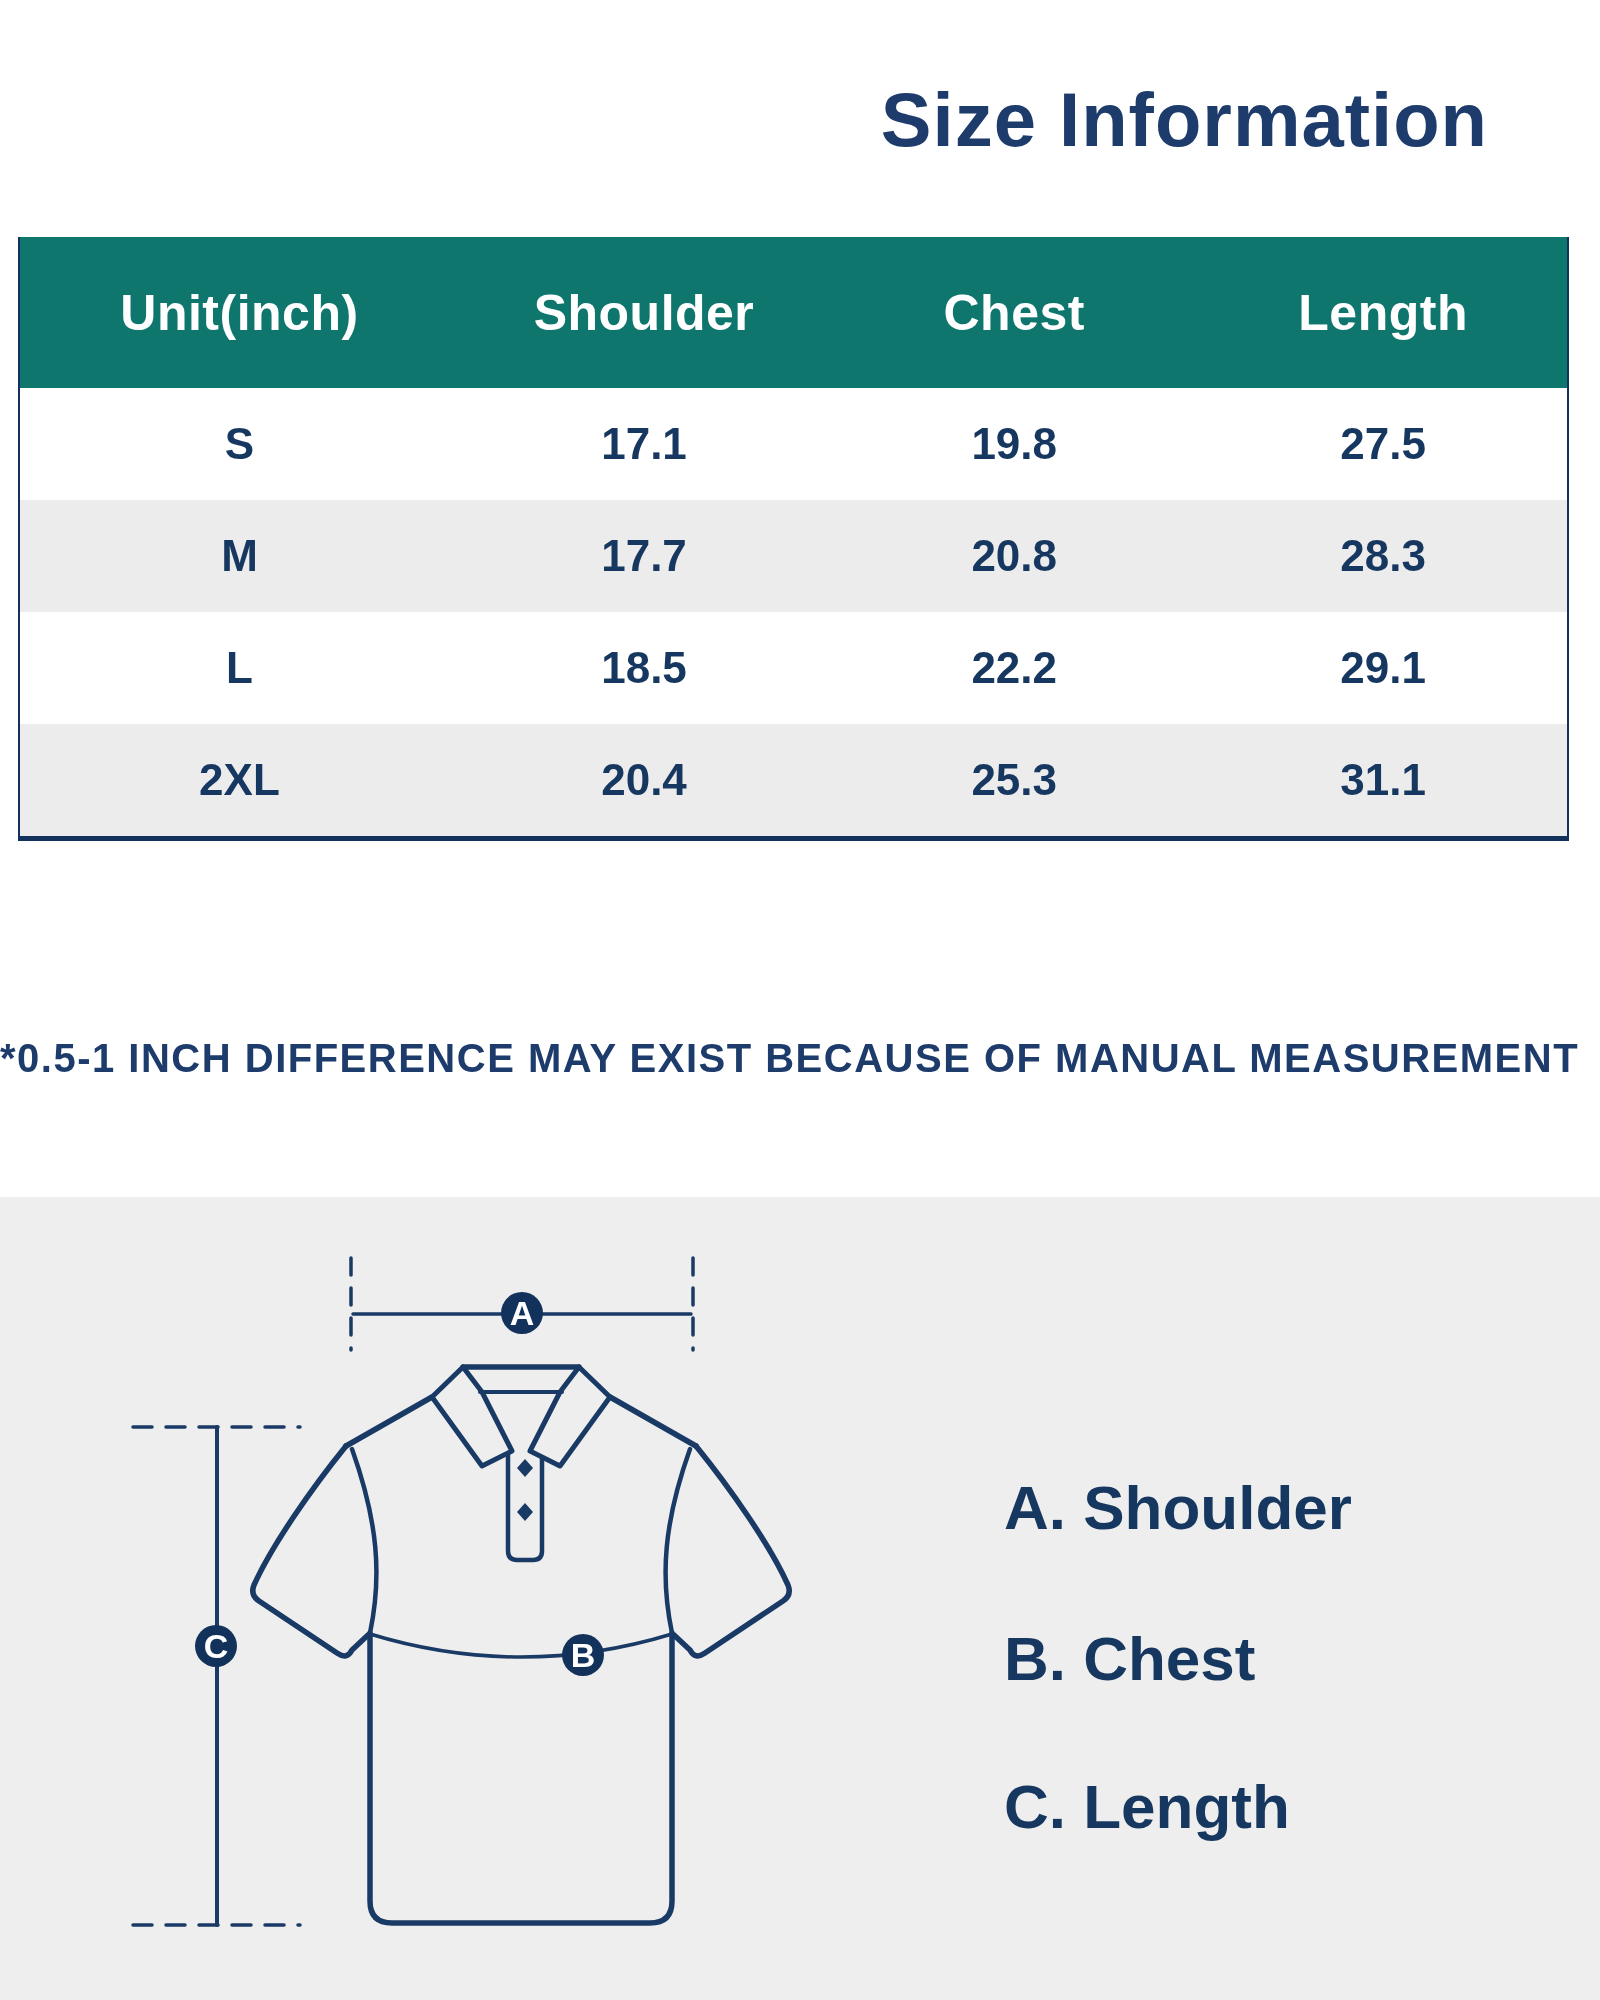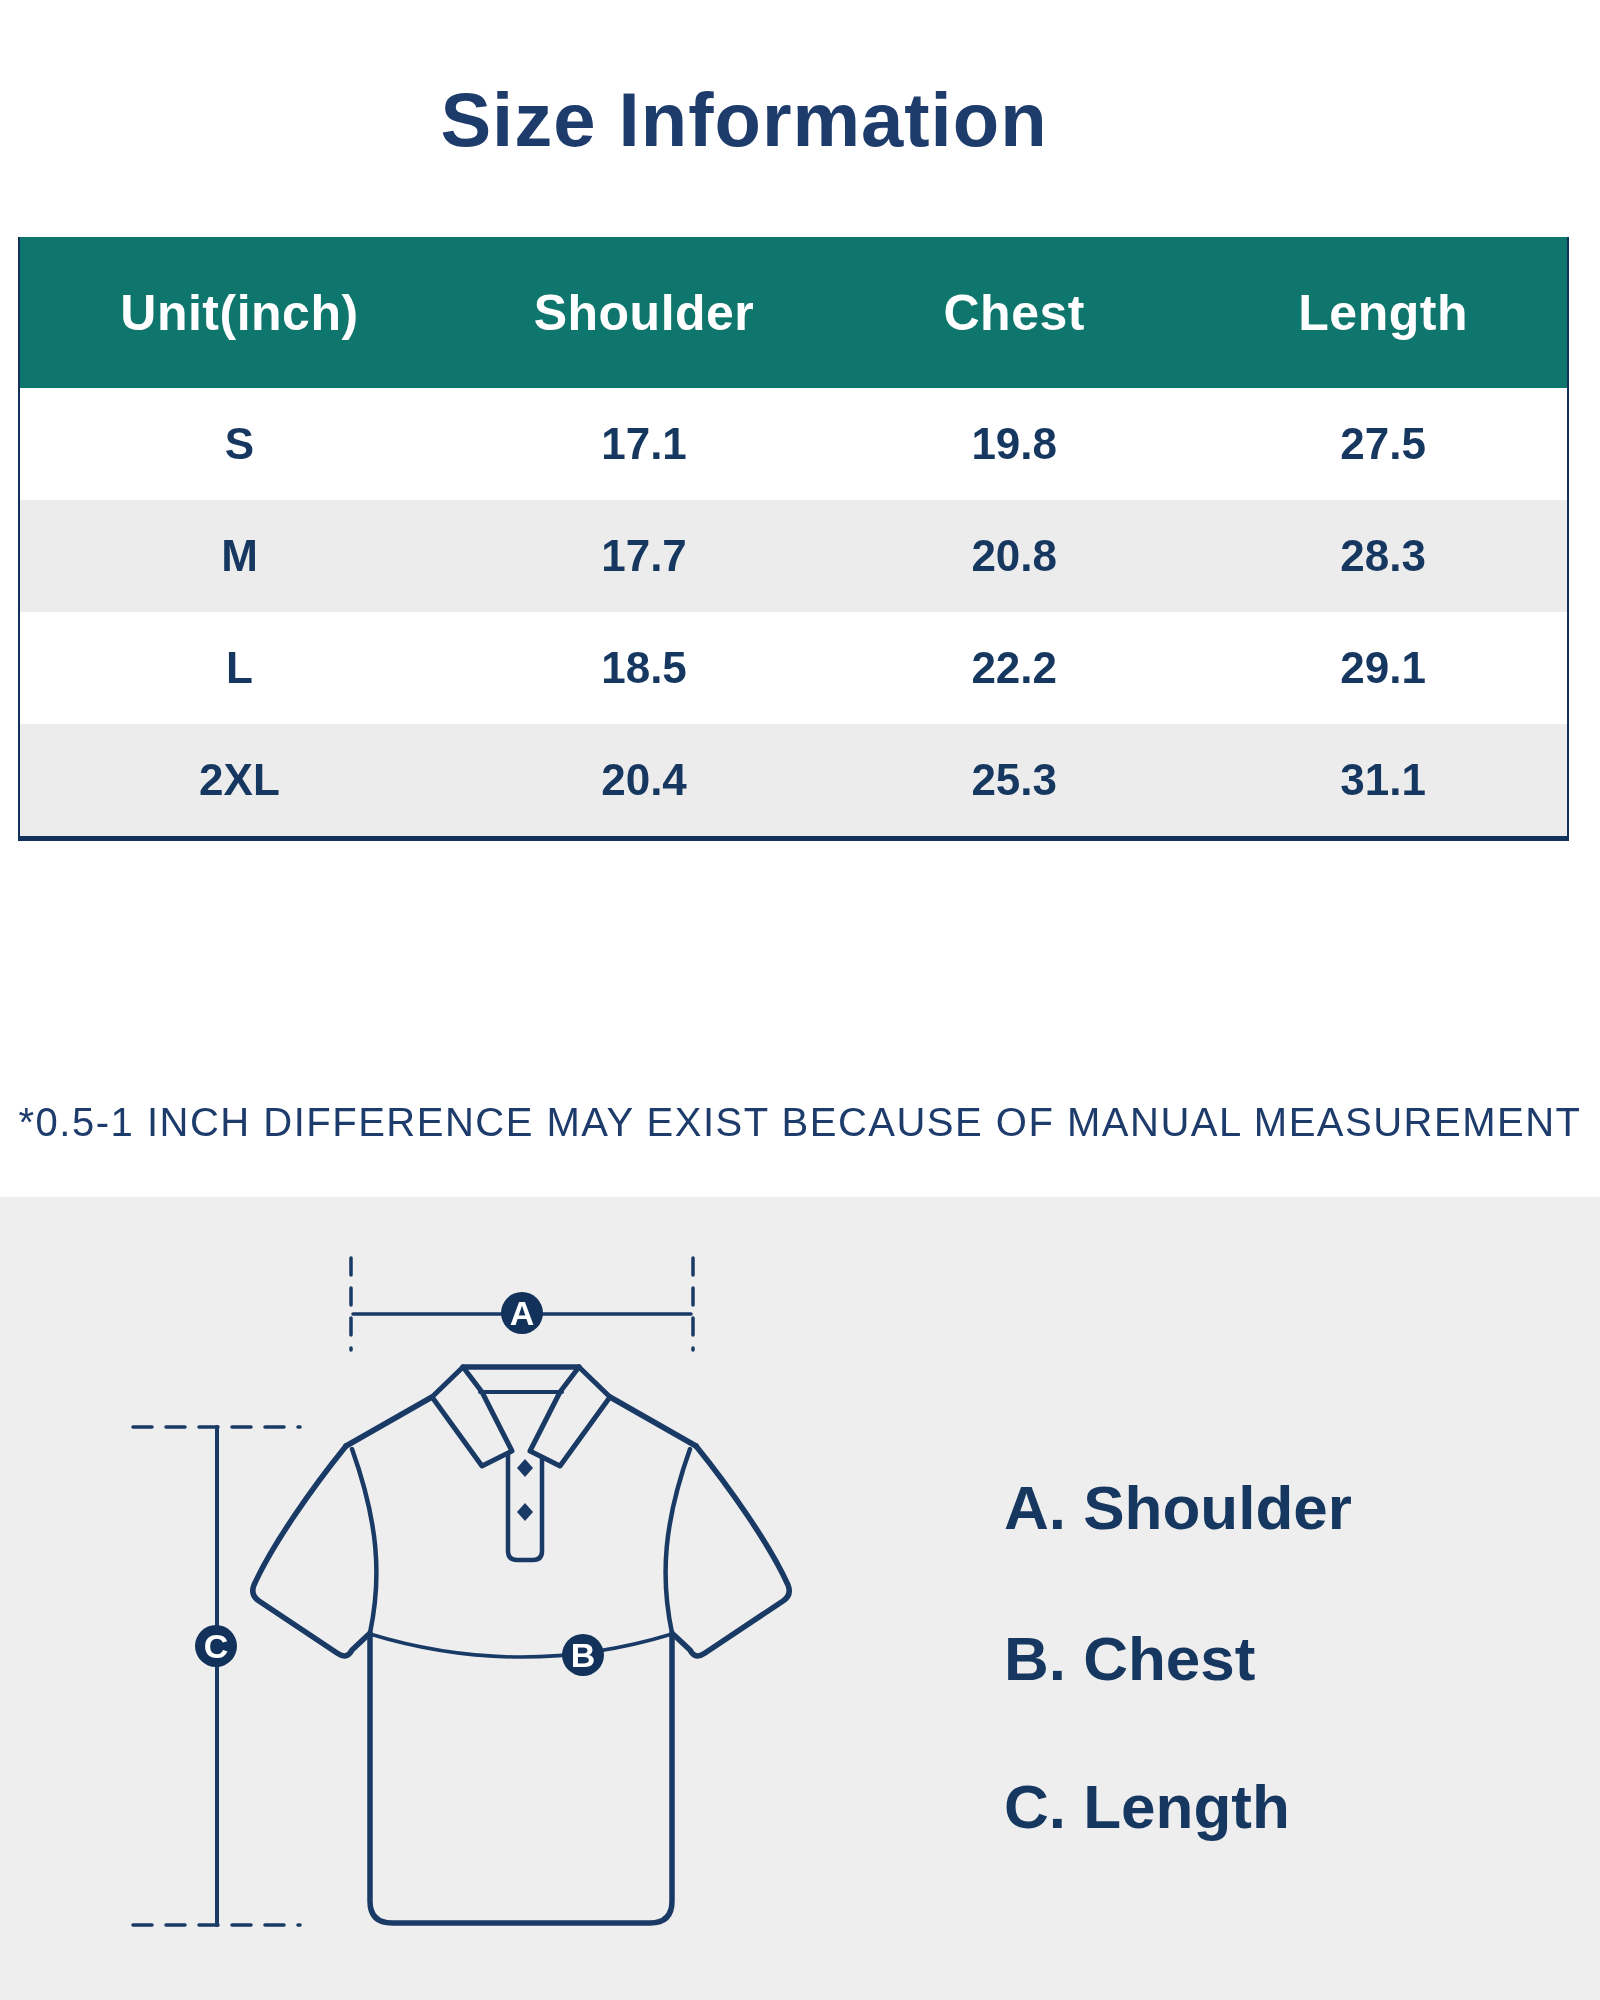--- a/index.html
+++ b/index.html
@@ -6,21 +6,21 @@
   body {
     width:1600px; height:2000px;
     position:relative;
     background:#ffffff;
     font-family:"Liberation Sans", sans-serif;
     overflow:hidden;
   }
 
   .title {
     position:absolute; top:76px; left:0; width:1488px;
-    text-align:center;
+    text-align:right;
     font-size:76px; font-weight:900; letter-spacing:1px;
     color:#1d3b6b;
   }
 
   table.size-table {
     position:absolute; left:18px; top:237px;
     width:1551px;
     border-collapse:collapse; table-layout:fixed;
     border-left:2px solid #13325b;
     border-right:2px solid #13325b;
@@ -36,23 +36,23 @@
   table.size-table td {
     height:110px;
     font-size:44px; font-weight:700;
     color:#16375f;
     text-align:center; vertical-align:middle;
   }
   table.size-table tbody tr:nth-child(even) { background:#ececec; }
   table.size-table tbody tr:nth-child(odd)  { background:#ffffff; }
 
   .note {
-    position:absolute; top:1100px; left:0; width:1600px;
-    text-align:center;
-    font-size:40px; font-weight:400; letter-spacing:1.5px;
+    position:absolute; top:1036px; left:0; width:1600px;
+    text-align:left;
+    font-size:40px; font-weight:700; letter-spacing:1.5px;
     color:#1d3b6b;
   }
 
   .diagram {
     position:absolute; top:1197px; left:0;
     width:1600px; height:803px;
     background:#eeeeee;
   }
   .diagram svg { position:absolute; top:0; left:0; }
 

